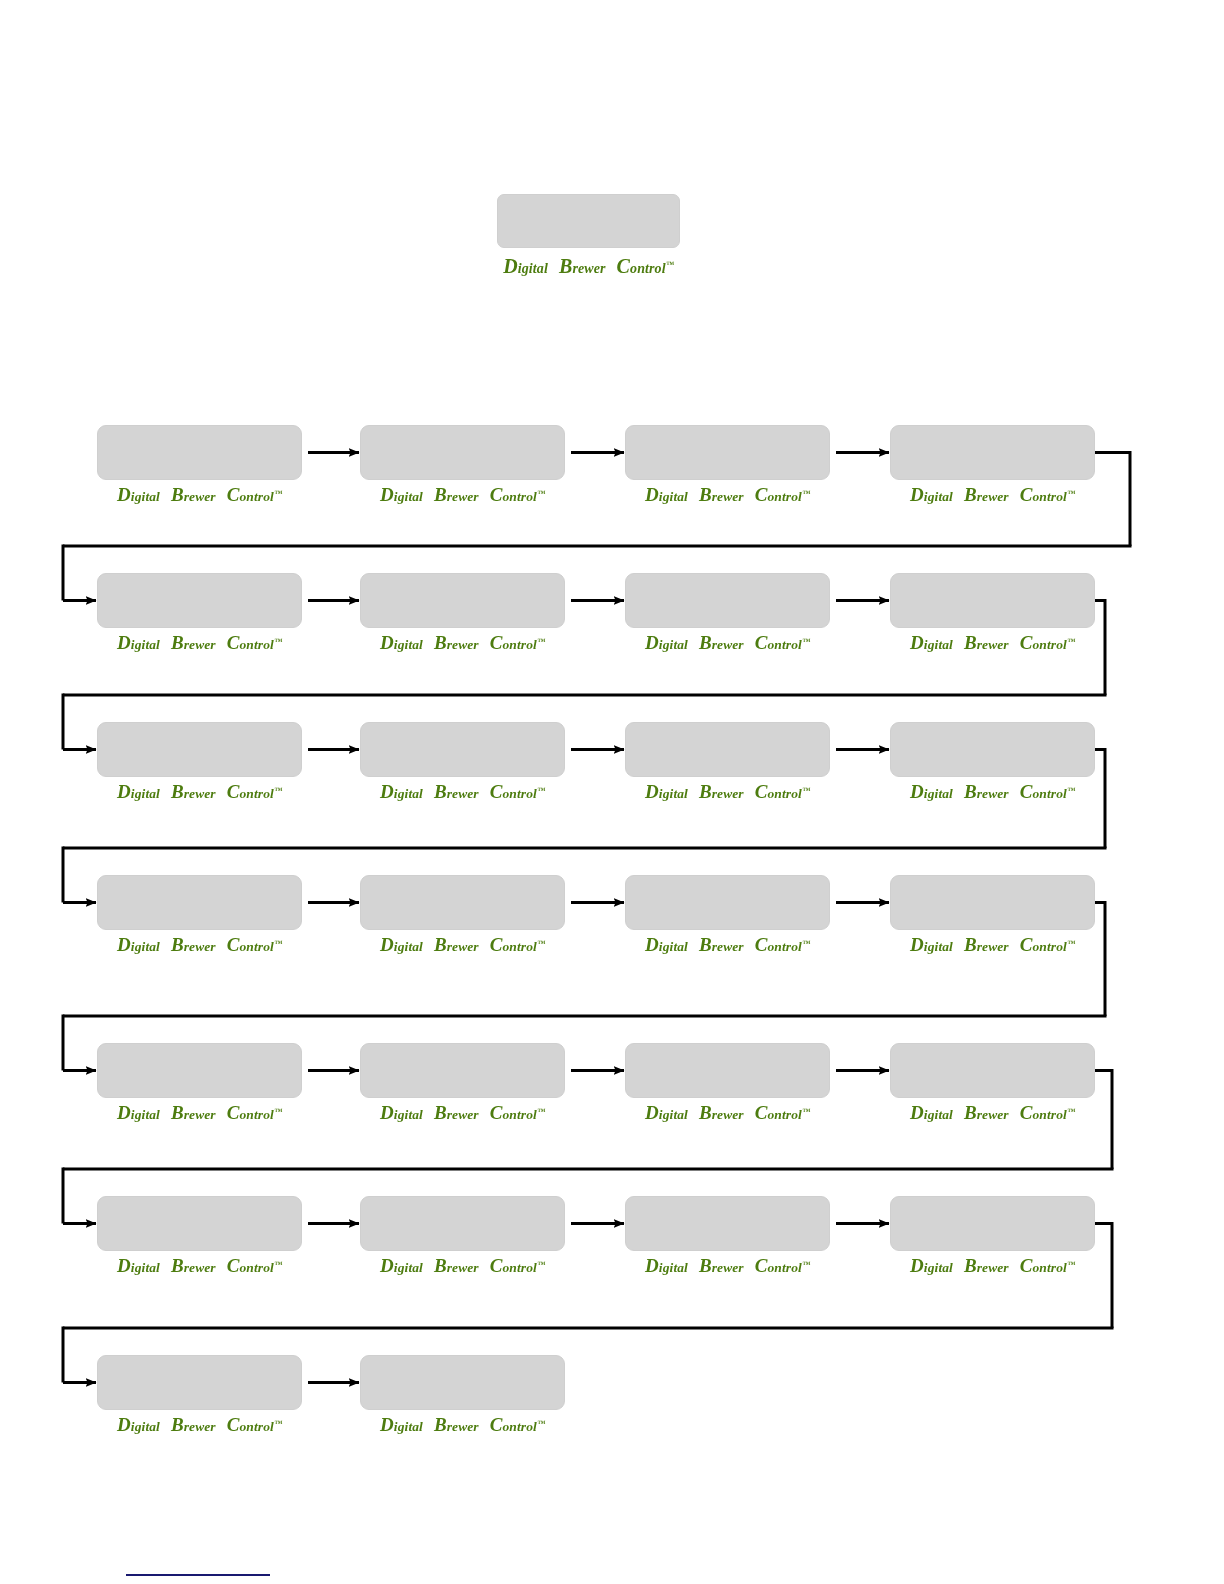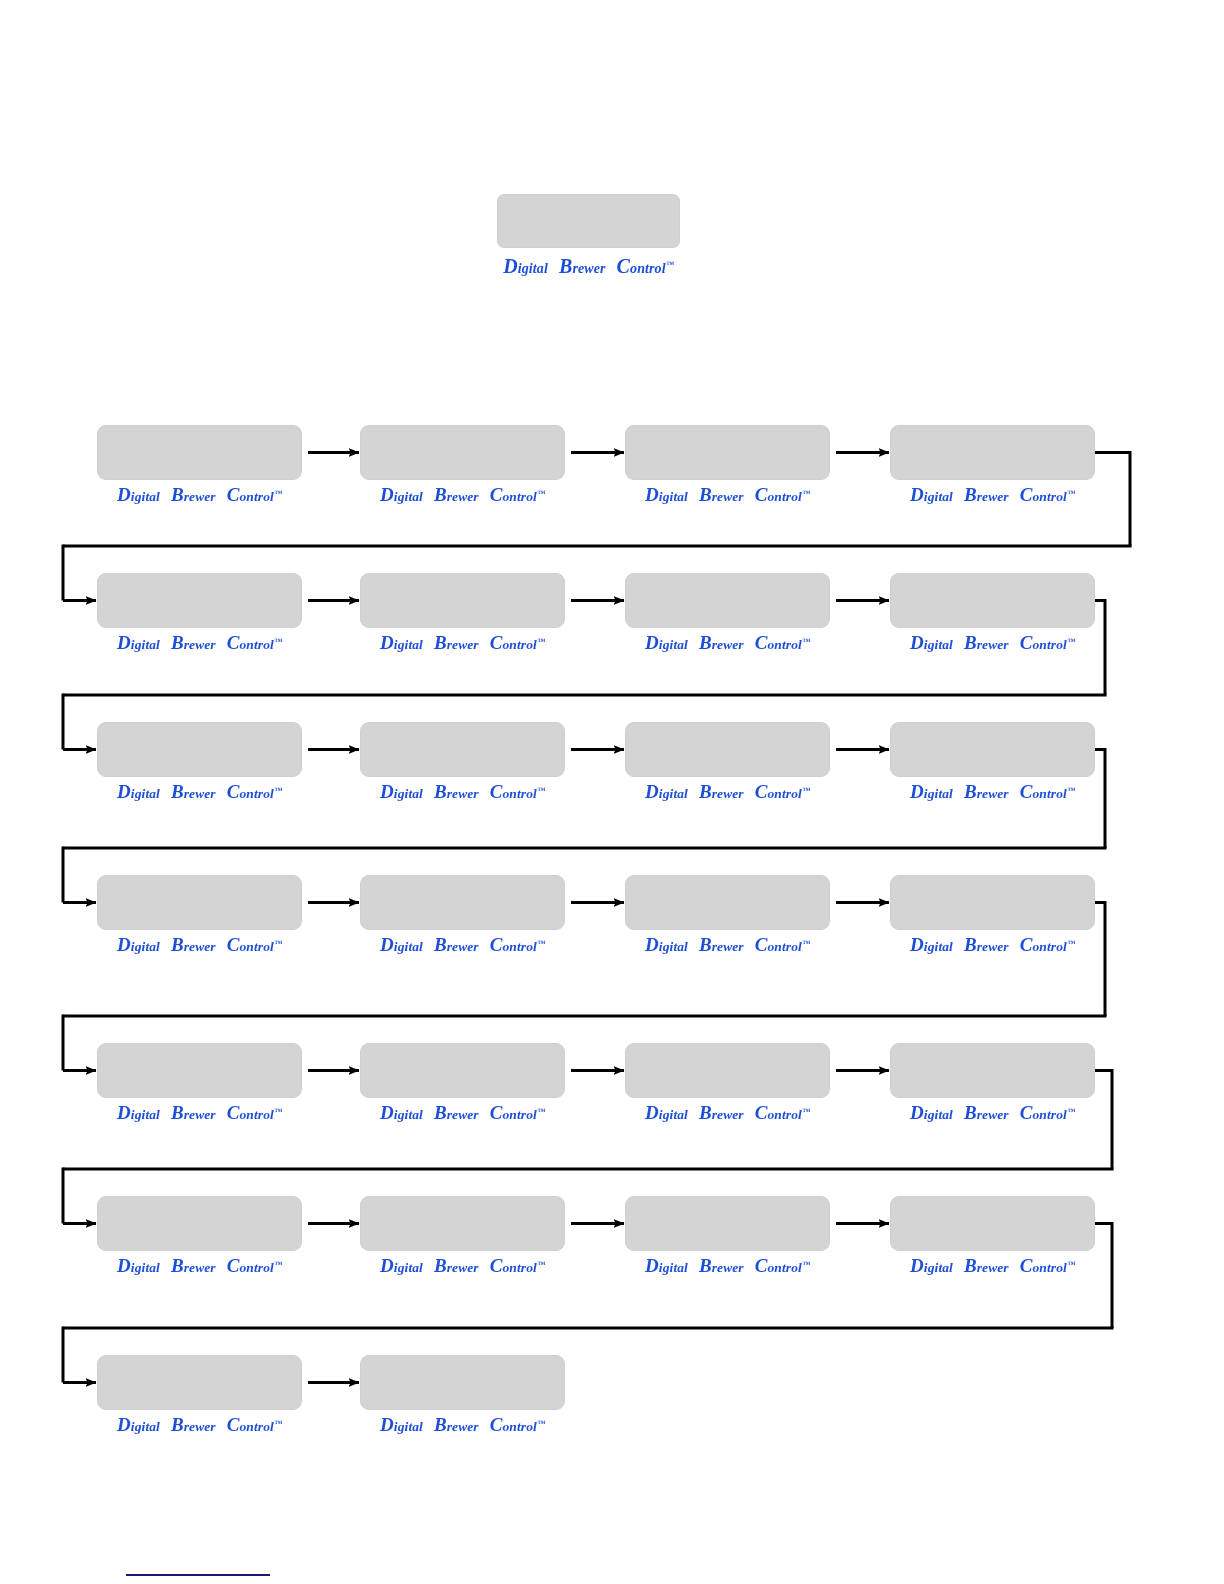--- a/index.html
+++ b/index.html
@@ -48,21 +48,21 @@
     border-radius: 9px;
     box-sizing: border-box;
   }
   .node-caption {
     position: absolute;
     left: 0;
     top: 60px;
     width: 100%;
     text-align: center;
     white-space: nowrap;
-    color: #1d4ed8;
+    color: #4d7c0f;
     font-style: italic;
     font-weight: bold;
     font-size: 13.5px;
     line-height: 1;
     letter-spacing: 0.1px;
   }
   .cap {
     font-size: 19px;
     line-height: 1;
   }

